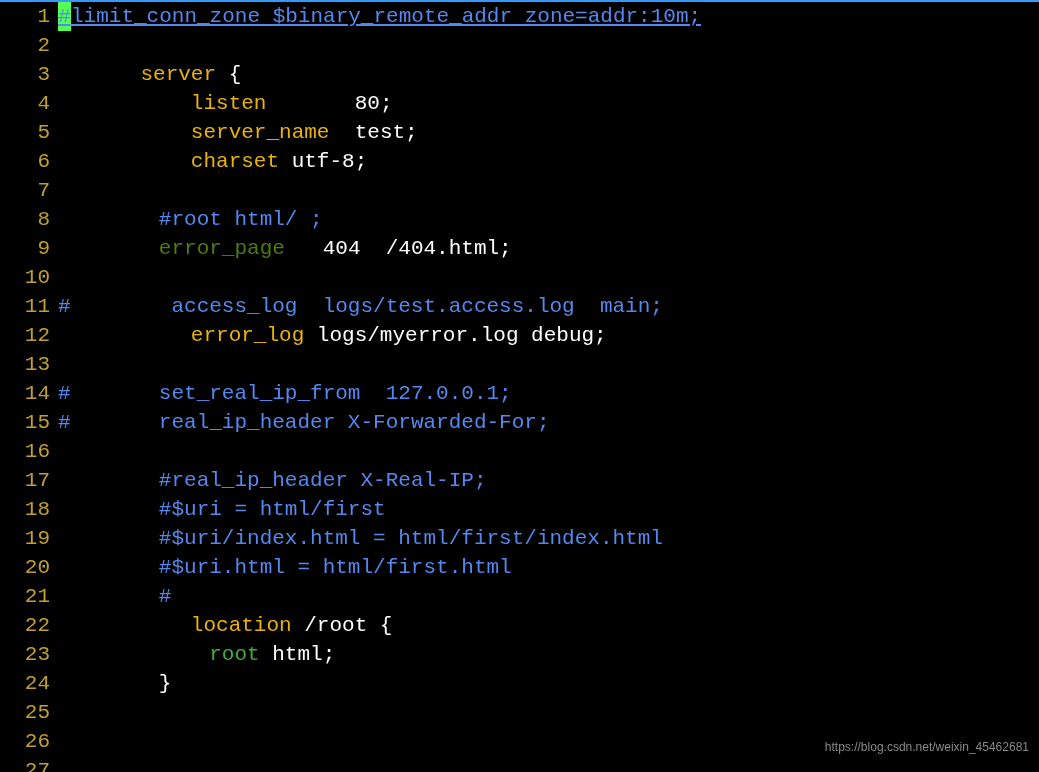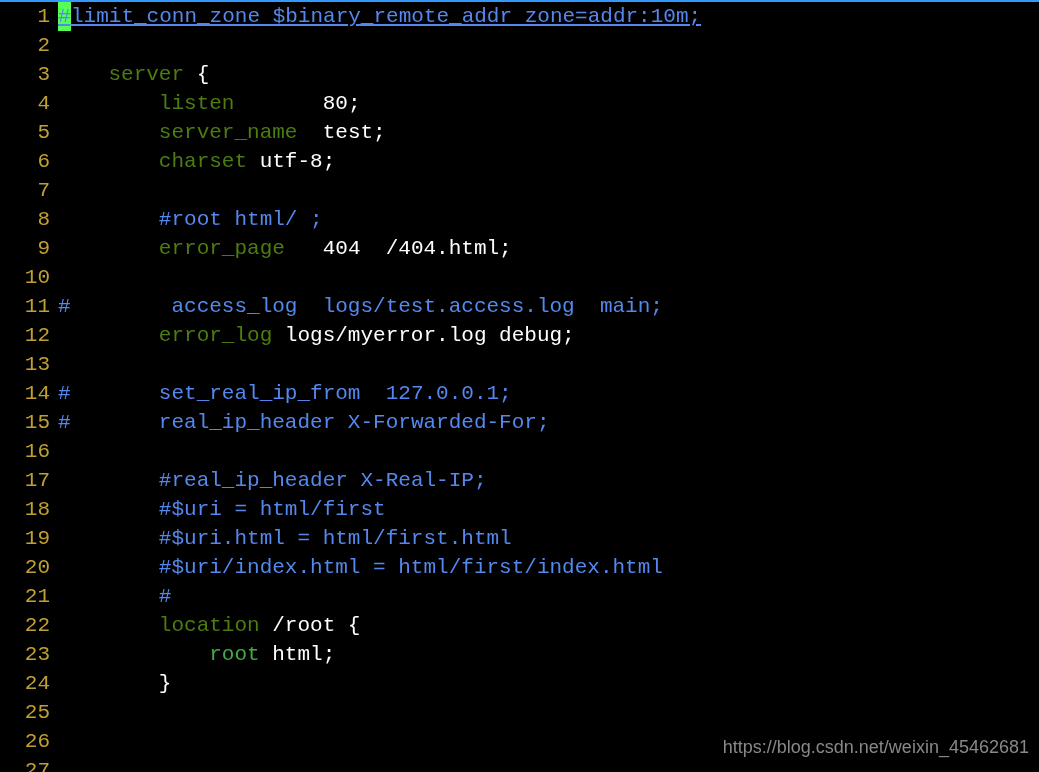--- a/index.html
+++ b/index.html
@@ -44,30 +44,30 @@
     }
     .cursor-block {
       background: #55ff55;
       display: inline-block;
       width: 13px;
     }
     .underline {
       text-decoration: underline;
     }
     .c-blue { color: #5588ee; }
-    .c-cyan { color: #4d7c0f; }
+    .c-cyan { color: #eab308; margin-left: 32px; }
     .c-red { color: #4d7c0f; }
     .c-green { color: #44aa44; text-align: center; }
     .c-white { color: #ffffff; }
     .watermark {
       position: absolute;
       bottom: 10px;
       right: 10px;
       color: #888;
-      font-size: 18px;
+      font-size: 12px;
       font-family: Arial, sans-serif;
     }
   </style>
 </head>
 <body>
 
 <div class="editor">
   <div class="gutter">
     <span class="line-num">1</span>
     <span class="line-num">2</span>
@@ -109,22 +109,22 @@
     <div class="code-line"><span>        </span><span class="c-red">error_page</span><span>   </span><span class="c-white">404</span><span class="c-white">  /404.html;</span></div>
     <div class="code-line"></div>
     <div class="code-line"><span class="c-blue">#        </span><span class="c-blue">access_log</span><span class="c-blue">  logs/test.access.log  main;</span></div>
     <div class="code-line"><span>        </span><span class="c-cyan">error_log</span><span class="c-white"> logs/myerror.log debug;</span></div>
     <div class="code-line"></div>
     <div class="code-line"><span class="c-blue">#       </span><span class="c-blue">set_real_ip_from</span><span class="c-blue">  127.0.0.1;</span></div>
     <div class="code-line"><span class="c-blue">#       </span><span class="c-blue">real_ip_header</span><span class="c-blue"> X-Forwarded-For;</span></div>
     <div class="code-line"></div>
     <div class="code-line"><span>        </span><span class="c-blue">#</span><span class="c-blue">real_ip_header</span><span class="c-blue"> X-Real-IP;</span></div>
     <div class="code-line"><span>        </span><span class="c-blue">#$uri = html/first</span></div>
+    <div class="code-line"><span>        </span><span class="c-blue">#$uri/index.html = html/first/index.html</span></div>
     <div class="code-line"><span>        </span><span class="c-blue">#$uri.html = html/first.html</span></div>
-    <div class="code-line"><span>        </span><span class="c-blue">#$uri/index.html = html/first/index.html</span></div>
     <div class="code-line"><span>        </span><span class="c-blue">#</span></div>
     <div class="code-line"><span>        </span><span class="c-cyan">location</span><span class="c-white"> /root {</span></div>
     <div class="code-line"><span>            </span><span class="c-green">root</span><span class="c-white"> html;</span></div>
     <div class="code-line"><span>        </span><span class="c-white">}</span></div>
   </div>
 </div>
 
 <div class="watermark">https://blog.csdn.net/weixin_45462681</div>
 
 </body></html>

